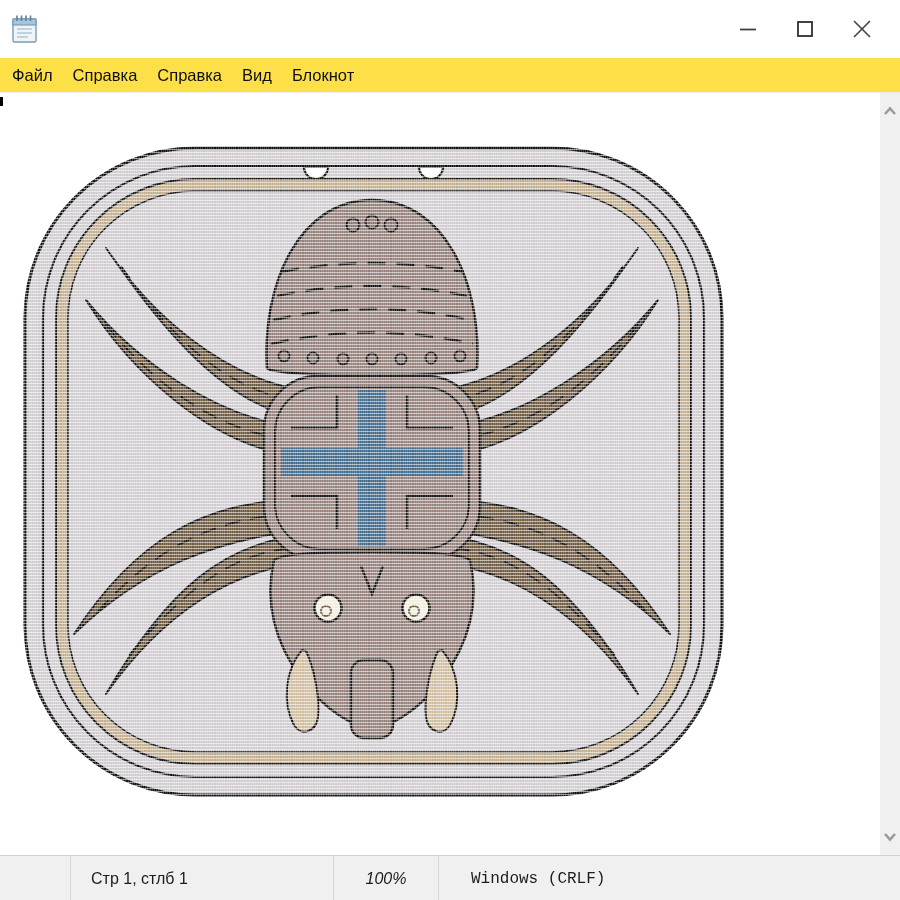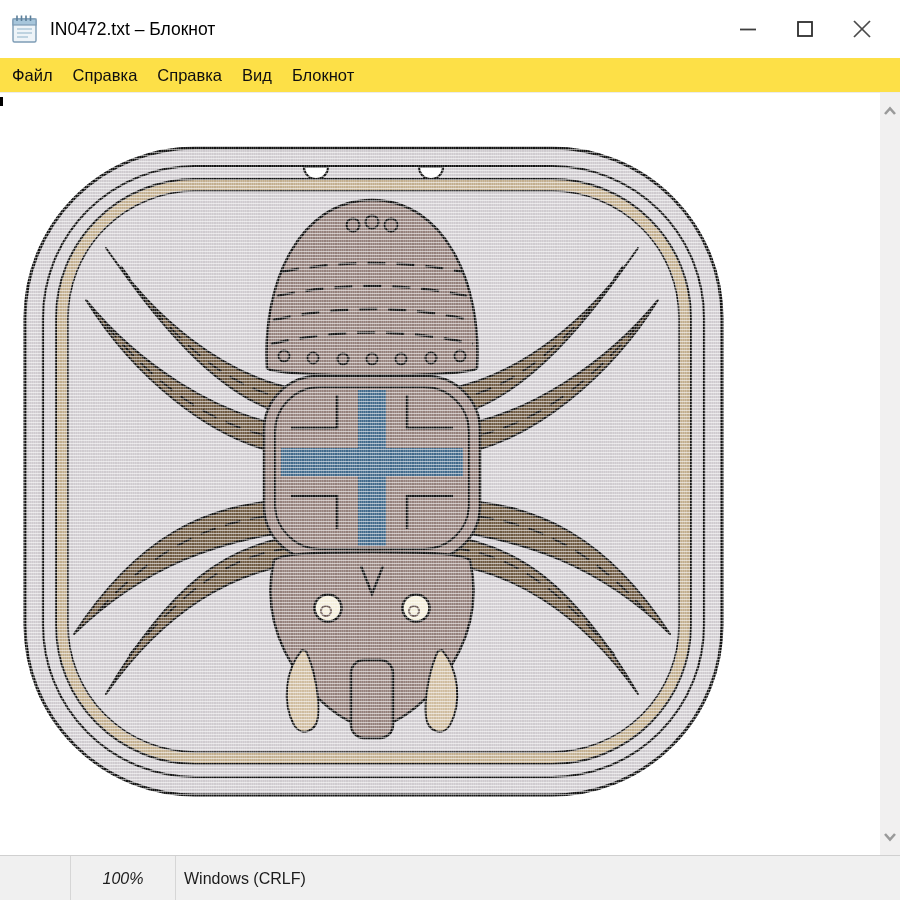--- a/index.html
+++ b/index.html
@@ -31,21 +31,21 @@
   .scrollbar{position:absolute;right:0;top:0;width:20px;height:762px;background:#f1f0f0;}
   .sb-arrow{position:absolute;left:0;width:20px;height:20px;display:flex;align-items:center;justify-content:center;}
   .sb-up{top:8px;} .sb-down{bottom:8px;}
   
   .statusbar{height:45px;display:flex;background:#f0f0f0;border-top:1px solid #d0d0d0;font-size:16px;color:#1c1c1c;}
   .cell{display:flex;align-items:center;box-sizing:border-box;height:100%;}
   .cell + .cell{border-left:1px solid #d6d6d6;}
   .c1{width:70px;}
   .c2{width:263px;padding-left:20px;}
   .c3{width:105px;justify-content:center;font-style:italic;}
-  .c4{width:227px;padding-left:8px;}
+  .c4{width:227px;padding-left:32px;font-family:Liberation Mono, monospace;}
   .c5{flex:1;padding-left:14px;position:relative;}
   .grip{position:absolute;right:5px;bottom:4px;}
 </style>
 </head>
 <body>
 
 <div class="window">
 
   <div class="titlebar">
     <svg class="app-icon" viewBox="0 0 30 32">
@@ -56,21 +56,20 @@
           <line x1="11.5" y1="2.5" x2="11.5" y2="8"></line>
         <line x1="16" y1="2.5" x2="16" y2="8"></line>
           <line x1="20.5" y1="2.5" x2="20.5" y2="8"></line>
       </g>
       <g stroke="#a9c4d6" stroke-width="1.4">
         <line x1="7" y1="16" x2="22" y2="16"></line>
           <line x1="7" y1="20" x2="22" y2="20"></line>
           <line x1="7" y1="24" x2="18" y2="24"></line>
       </g>
     </svg>
-    <span class="title">IN0472.txt – Блокнот</span>
     <span class="spacer"></span>
     <div class="controls">
       <div class="winbtn">
         <svg width="18" height="18" viewBox="0 0 18 18">
           <line x1="1" y1="9.5" x2="17" y2="9.5" stroke="#3e3e3e" stroke-width="1.8"></line>
         </svg>
       </div>
       <div class="winbtn">
         <svg width="18" height="18" viewBox="0 0 18 18">
           <rect x="2" y="2" width="14" height="14" fill="none" stroke="#2e2e2e" stroke-width="1.8"></rect>
@@ -192,20 +191,23 @@
       <div class="sb-arrow sb-down">
         <svg width="14" height="10" viewBox="0 0 14 10">
           <polyline points="2,2 7,7.5 12,2" fill="none" stroke="#9a9a9a" stroke-width="2.6"></polyline>
         </svg>
       </div>
     </div>
   </div>
 
   <div class="statusbar">
     <div class="cell c1"></div>
+    <div class="cell c2">
+      <span>Стр 1, стлб 1</span>
+    </div>
     <div class="cell c3">
       <span>100%</span>
     </div>
     <div class="cell c4">
       <span>Windows (CRLF)</span>
     </div>
   </div>
 
 </div>
 

